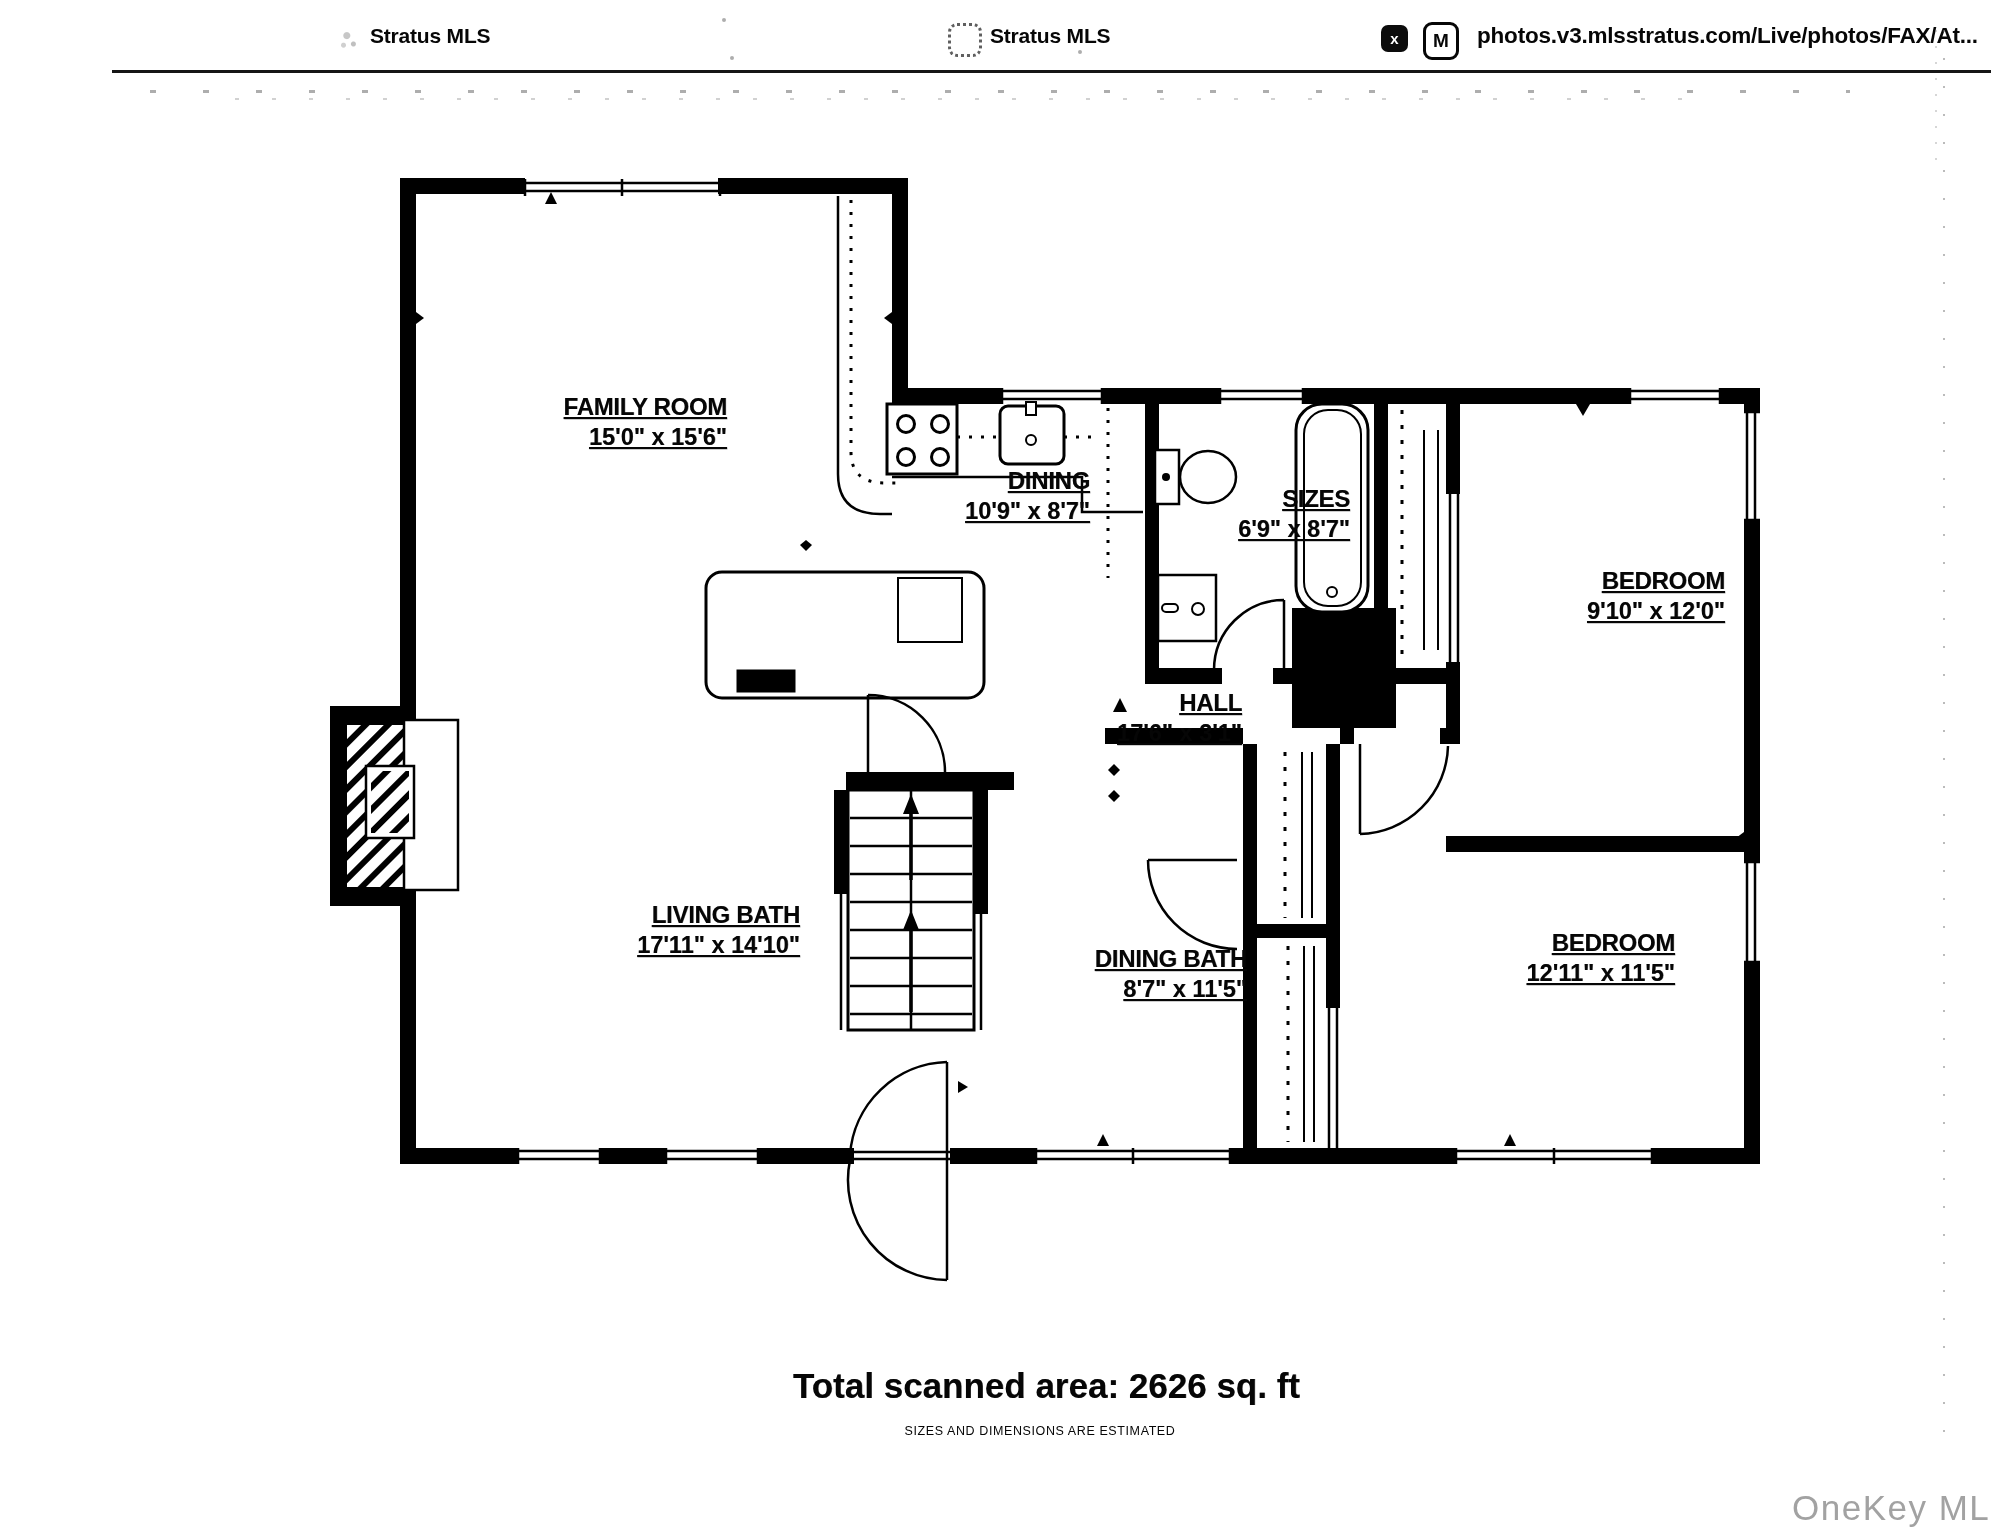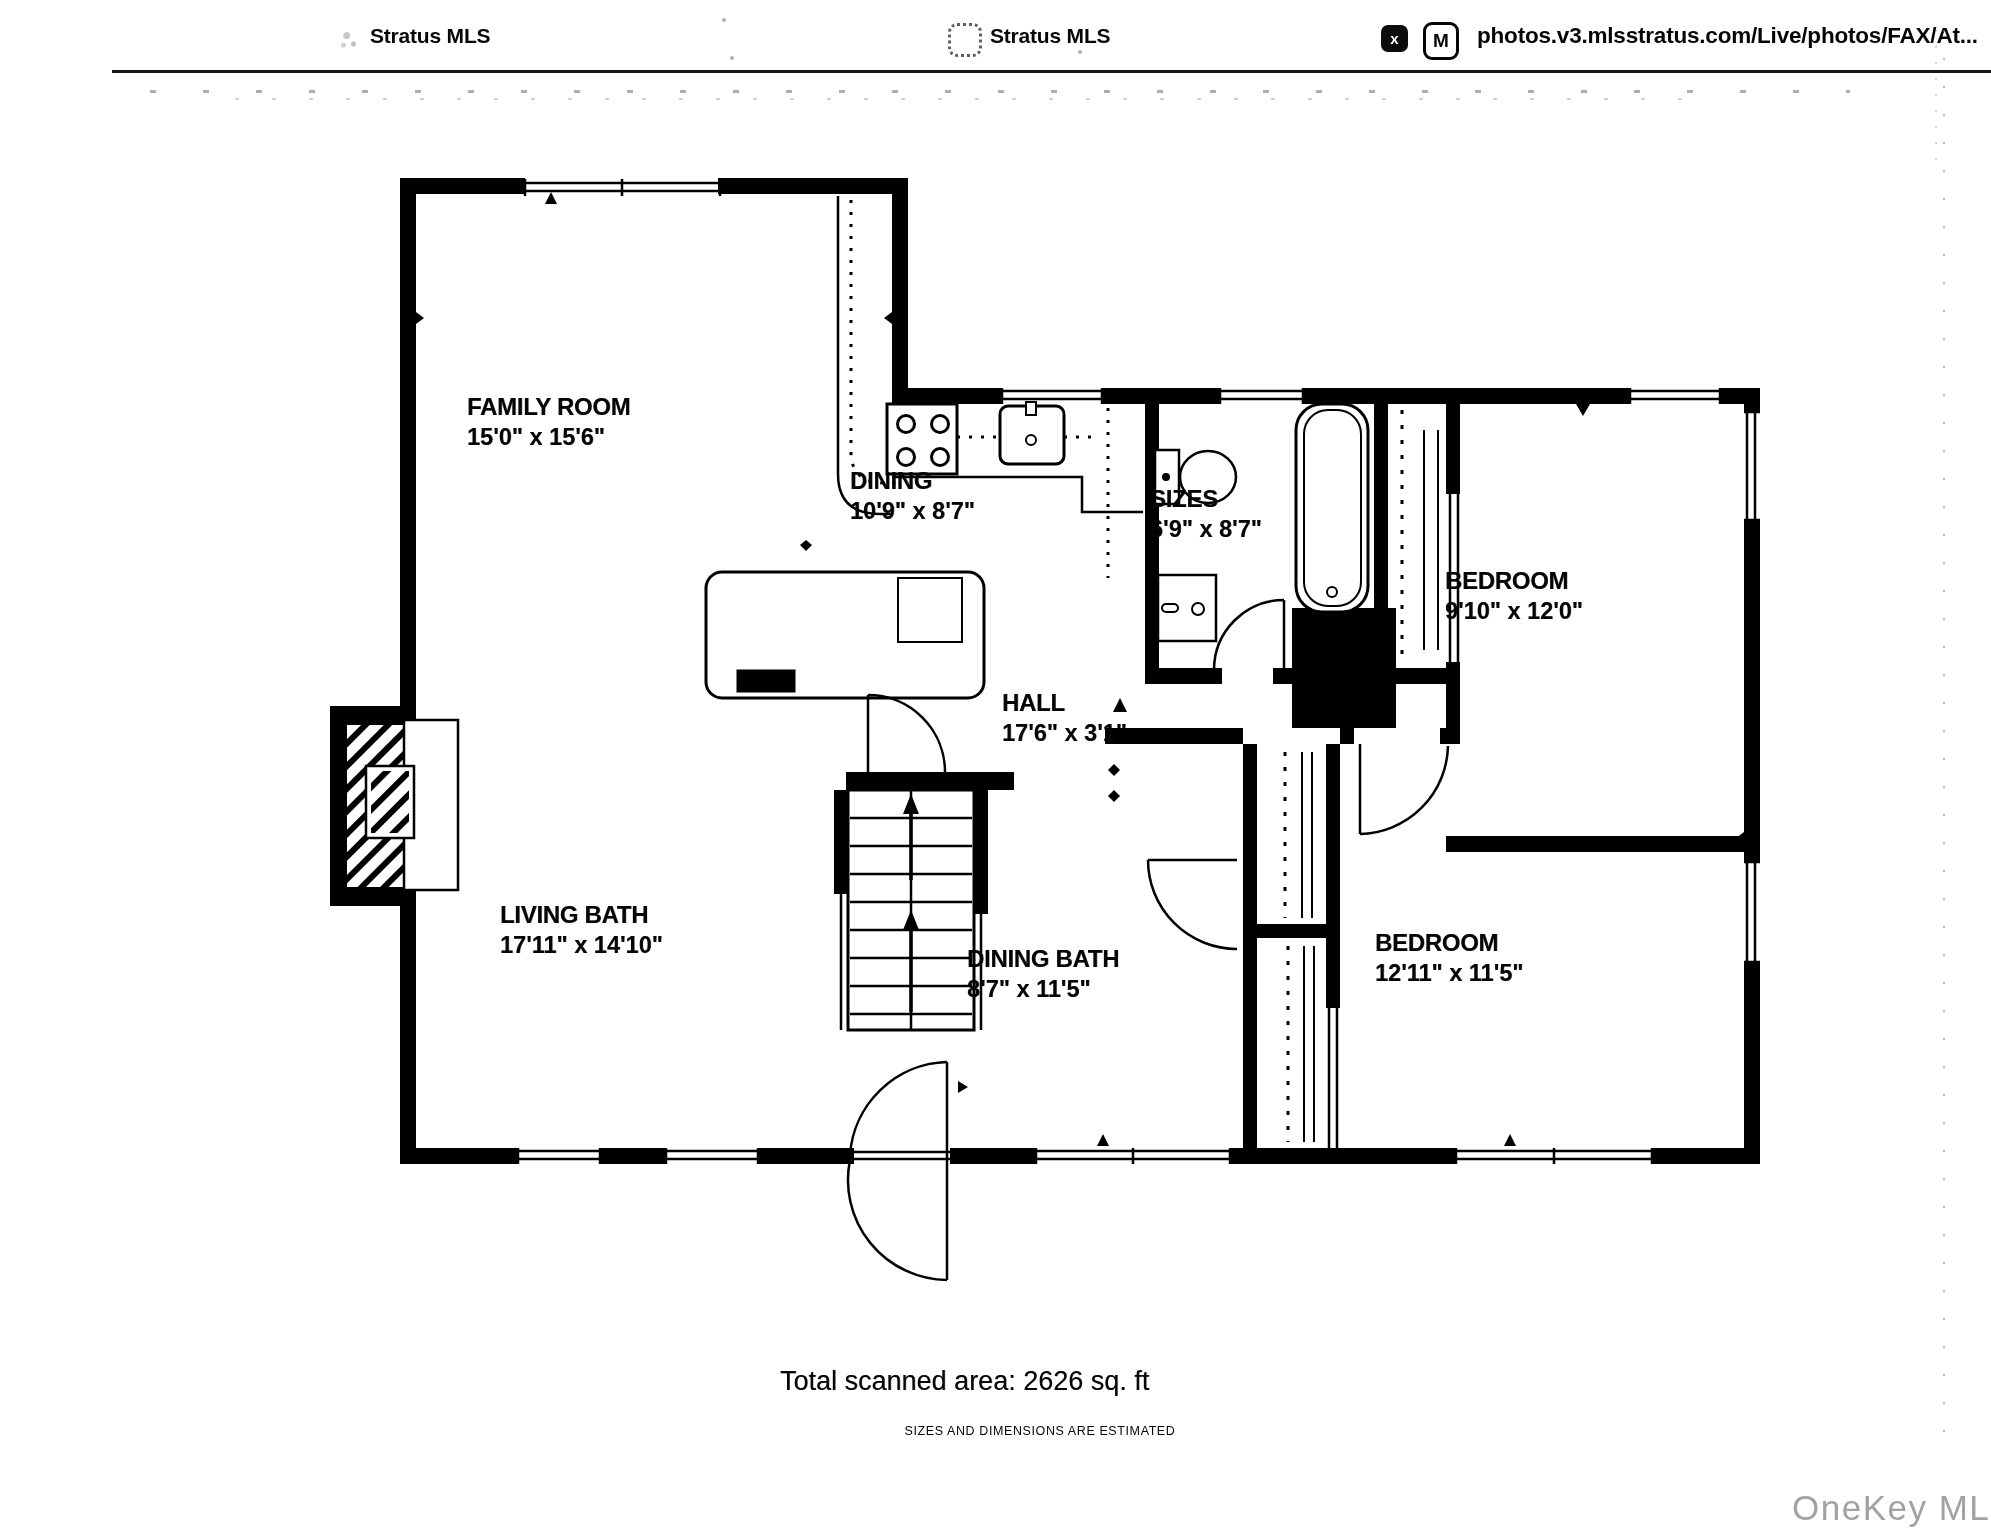--- a/index.html
+++ b/index.html
@@ -17,25 +17,25 @@
   .m-badge{width:30px;height:32px;border:3.5px solid #060606;border-radius:9px;display:flex;
            align-items:center;justify-content:center;font-size:19px;font-weight:900;}
   .url-text{font-size:22.5px;font-weight:bold;letter-spacing:-.2px;white-space:nowrap;margin-left:12px;}
   .sep{left:112px;top:70px;width:1879px;height:3px;background:#161616;}
   .noise1{left:150px;top:90px;width:1700px;height:3px;opacity:.32;
           background:repeating-linear-gradient(90deg, #000 0 6px, transparent 6px 53px);}
   .noise2{left:235px;top:98px;width:1480px;height:2px;opacity:.18;
           background:repeating-linear-gradient(90deg, #000 0 4px, transparent 4px 37px);}
   .dot{width:4px;height:4px;background:#777;border-radius:50%;opacity:.6;}
   
-  .rl{position:absolute;text-align:left;font-weight:bold;line-height:30px;
-      text-shadow:0.4px 0.4px 0 rgba(0,0,0,.5);}
+  .rl{position:absolute;text-align:right;font-weight:bold;line-height:30px;
+      text-shadow:0.4px 0.4px 0 rgba(0,0,0,.5);text-decoration:underline;}
   .rn{font-size:24px;letter-spacing:-.3px;white-space:nowrap;}
   .rd{font-size:23.5px;white-space:nowrap;}
-  .total-label{font-size:27px;font-weight:normal;text-align:left;
+  .total-label{font-size:35px;font-weight:bold;text-align:right;
       text-shadow:0.4px 0.4px 0 rgba(0,0,0,.5);}
   .disclaimer{font-size:12.5px;font-weight:normal;text-align:center;letter-spacing:.6px;
       filter:blur(.45px);}
   .watermark{font-size:35px;color:#a2a2a2;letter-spacing:1.5px;white-space:nowrap;}
 </style>
 </head>
 <body>
 
 <div class="abs" style="left:338px;top:26px;">
     <div class="ghost-icon"></div>

